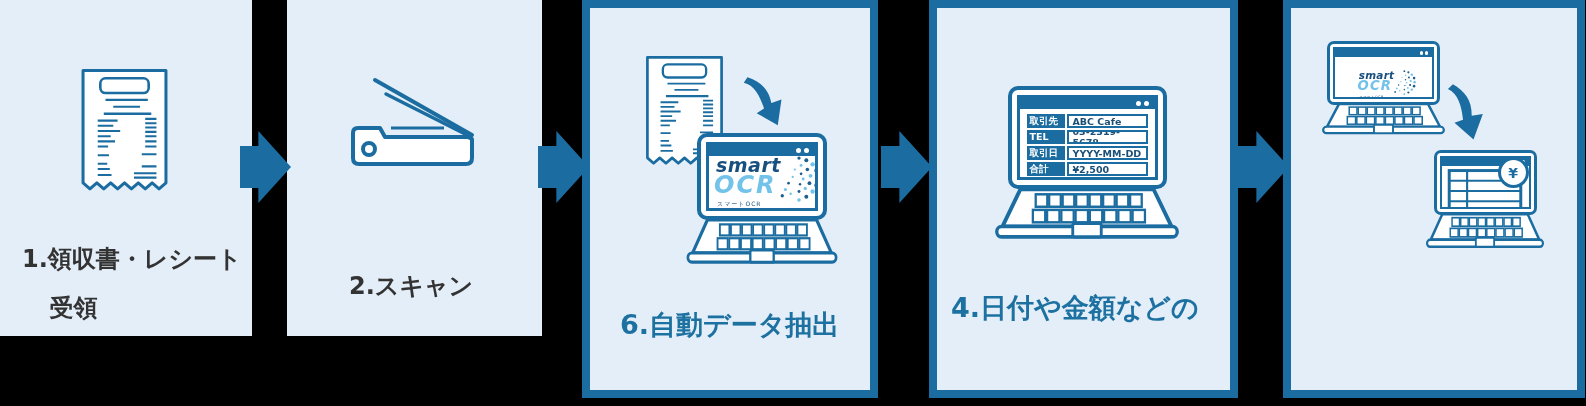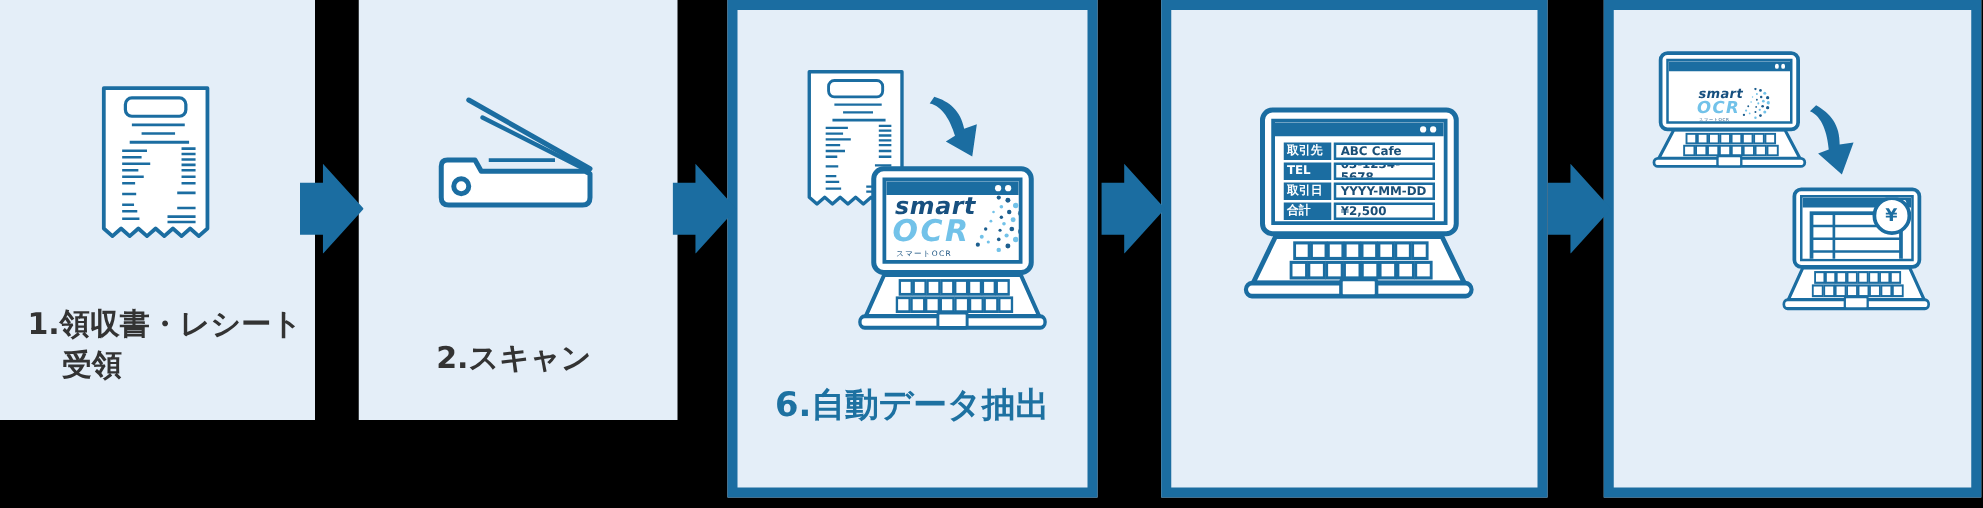--- a/index.html
+++ b/index.html
@@ -17,21 +17,21 @@
   .panel{position:absolute;top:0;background:var(--panel);box-sizing:border-box;}
   .panel.plain{height:336px;}
   .panel.bordered{height:398px;border:8px solid var(--blue);}
 
   .flow-arrow{position:absolute;top:131px;width:51px;height:72px;background:var(--blue);
     clip-path:polygon(0 21%,36% 21%,36% 0,100% 50%,36% 100%,36% 79%,0 79%);z-index:5;}
 
   .step-label{position:absolute;font-weight:bold;white-space:nowrap;z-index:4;}
   .step-label.dark{color:var(--tdark);font-size:24px;line-height:33px;}
   .step-label.bluetxt{color:var(--tblue);font-size:27px;line-height:35px;}
-  .step-label .line2{padding-left:1.15em;}
+  .step-label .line2{padding-left:1.15em;margin-top:16px;}
 
   .icon{position:absolute;}
 
   
   .laptop{position:absolute;}
   .lt-screen{margin:0 auto;background:#fff;border:4px solid var(--blue);border-radius:10px;
     padding:5px;box-sizing:border-box;position:relative;z-index:1;}
   .lt-inner{border:3px solid var(--blue);height:100%;box-sizing:border-box;overflow:hidden;
     display:flex;flex-direction:column;background:#fff;}
   .lt-bar{height:11px;background:var(--blue);position:relative;flex:none;}
@@ -232,21 +232,21 @@
           <i class="d2"></i>
         </div>
         <div class="lt-body">
           <div class="ocr-table">
             <div class="tr">
               <span class="th">取引先</span>
               <span class="td">ABC Cafe</span>
             </div>
             <div class="tr">
               <span class="th">TEL</span>
-              <span class="td">03-1234-5678</span>
+              <span class="td">03-2319-5678</span>
             </div>
             <div class="tr">
               <span class="th">取引日付</span>
               <span class="td">YYYY-MM-DD</span>
             </div>
             <div class="tr">
               <span class="th">合計</span>
               <span class="td">¥2,500</span>
             </div>
             <div class="tr">
@@ -320,17 +320,18 @@
     <div>1.領収書・レシート</div>
     <div class="line2">受領</div>
   </div>
   <div class="step-label dark" style="left:349px;top:270px">
     <div>2.スキャン</div>
   </div>
   <div class="step-label bluetxt" style="left:620px;top:307px">
     <div>6.自動データ抽出</div>
   </div>
   <div class="step-label bluetxt" style="left:951px;top:290px">
+    <div>4.日付や金額などの</div>
   </div>
   <div class="step-label bluetxt" style="left:1303px;top:293px">
   </div>
 
 </div>
 
 </body></html>

